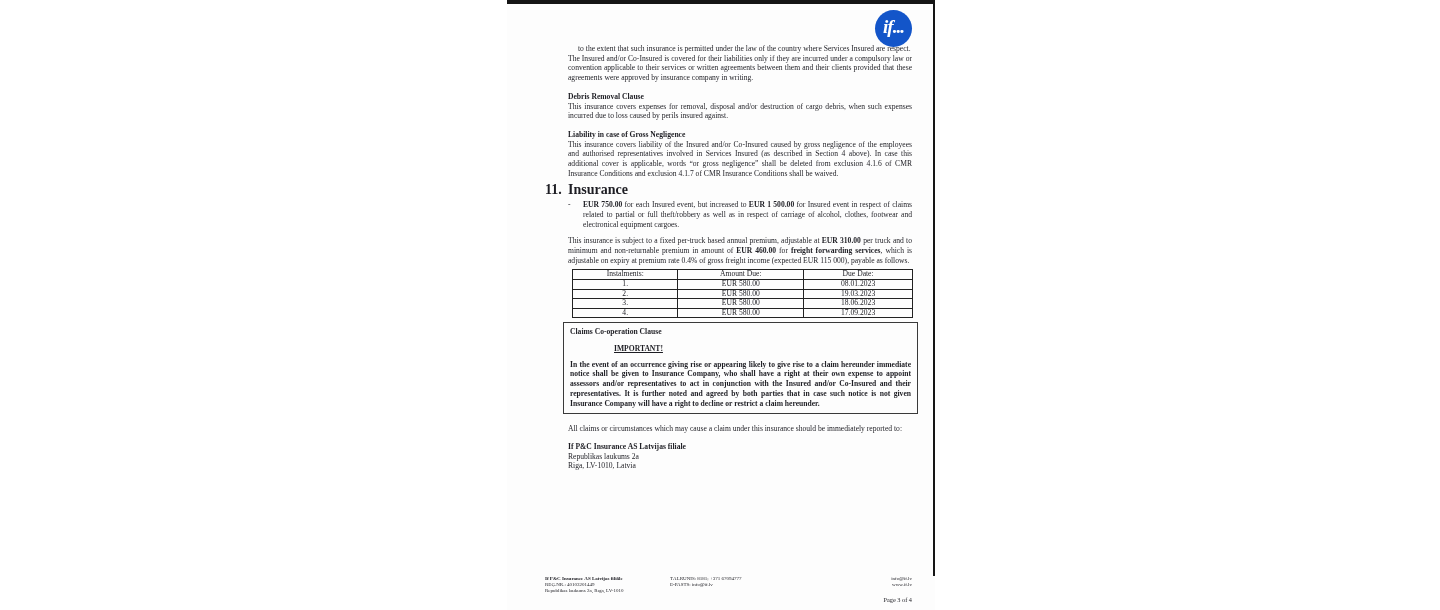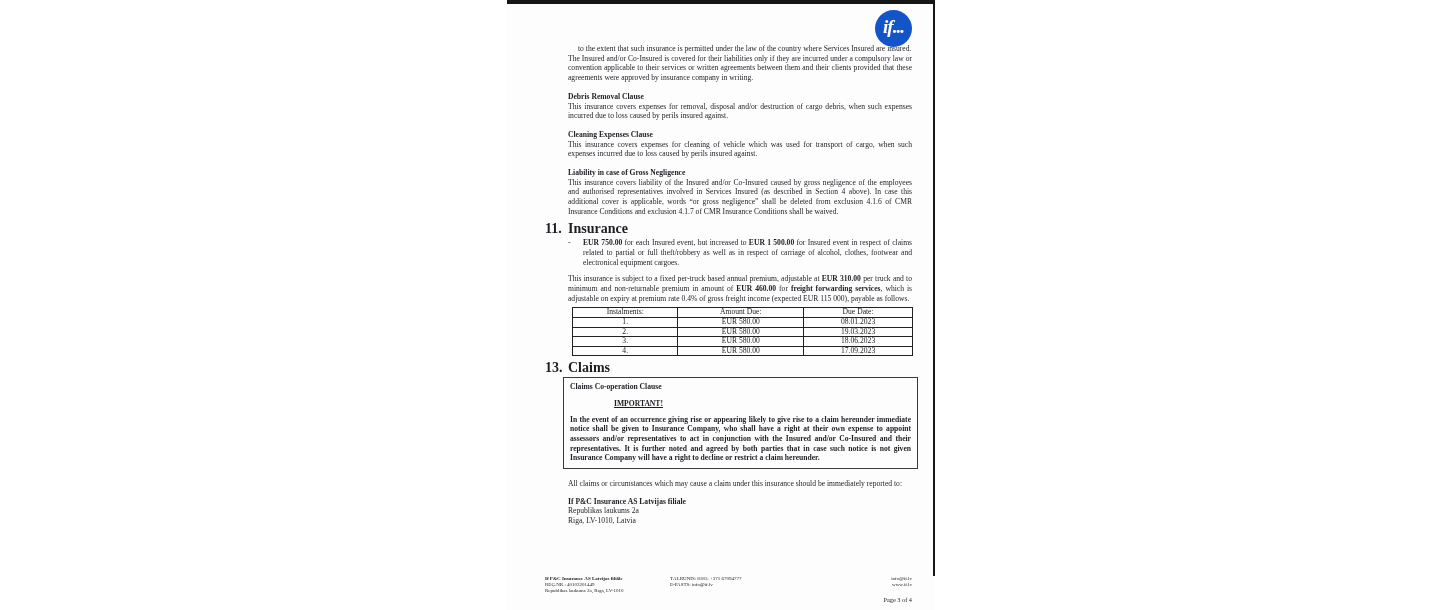--- a/index.html
+++ b/index.html
@@ -53,32 +53,28 @@
 
 <div class="canvas">
   <div class="page">
     <div class="scan-top"></div>
     <div class="scan-right"></div>
 
     <div class="logo" style="background:#1355c9;">if...</div>
 
     <div class="content">
 
-      <p class="hang">to the extent that such insurance is permitted under the law of the country where Services Insured are insured.</p>
+      <p class="hang">to the extent that such insurance is permitted under the law of the country where Services Insured are respect.</p>
       <p class="para">The Insured and/or Co-Insured is covered for their liabilities only if they are incurred under a compulsory law or convention applicable to their services or written agreements between them and their clients provided that these agreements were approved by insurance company in writing.</p>
 
       <div class="clause">
         <div class="clause-title">Debris Removal Clause</div>
         <p>This insurance covers expenses for removal, disposal and/or destruction of cargo debris, when such expenses incurred due to loss caused by perils insured against.</p>
       </div>
 
-      <div class="clause">
-        <div class="clause-title">Cleaning Expenses Clause</div>
-        <p>This insurance covers expenses for cleaning of vehicle which was used for transport of cargo, when such expenses incurred due to loss caused by perils insured against.</p>
-      </div>
 
       <div class="clause">
         <div class="clause-title">Liability in case of Gross Negligence</div>
         <p>This insurance covers liability of the Insured and/or Co-Insured caused by gross negligence of the employees and authorised representatives involved in Services Insured (as described in Section 4 above). In case this additional cover is applicable, words “or gross negligence” shall be deleted from exclusion 4.1.6 of CMR Insurance Conditions and exclusion 4.1.7 of CMR Insurance Conditions shall be waived.</p>
       </div>
 
       <div class="sec-head">
         <span class="sec-num">11.</span>
         <span>Insurance</span>
       </div>
@@ -114,24 +110,20 @@
           <td>18.06.2023</td>
         </tr>
         <tr>
           <td>4.</td>
           <td>EUR 580.00</td>
           <td>17.09.2023</td>
         </tr>
       </tbody>
         </table>
 
-      <div class="sec-head">
-        <span class="sec-num">13.</span>
-        <span>Claims</span>
-      </div>
 
       <div class="claims-box">
         <div>Claims Co-operation Clause</div>
         <div class="imp">IMPORTANT!</div>
         <p class="box-body">In the event of an occurrence giving rise or appearing likely to give rise to a claim hereunder immediate notice shall be given to Insurance Company, who shall have a right at their own expense to appoint assessors and/or representatives to act in conjunction with the Insured and/or Co-Insured and their representatives. It is further noted and agreed by both parties that in case such notice is not given Insurance Company will have a right to decline or restrict a claim hereunder.</p>
       </div>
 
       <p class="report-intro">All claims or circumstances which may cause a claim under this insurance should be immediately reported to:</p>
 
       <div class="report-addr">

